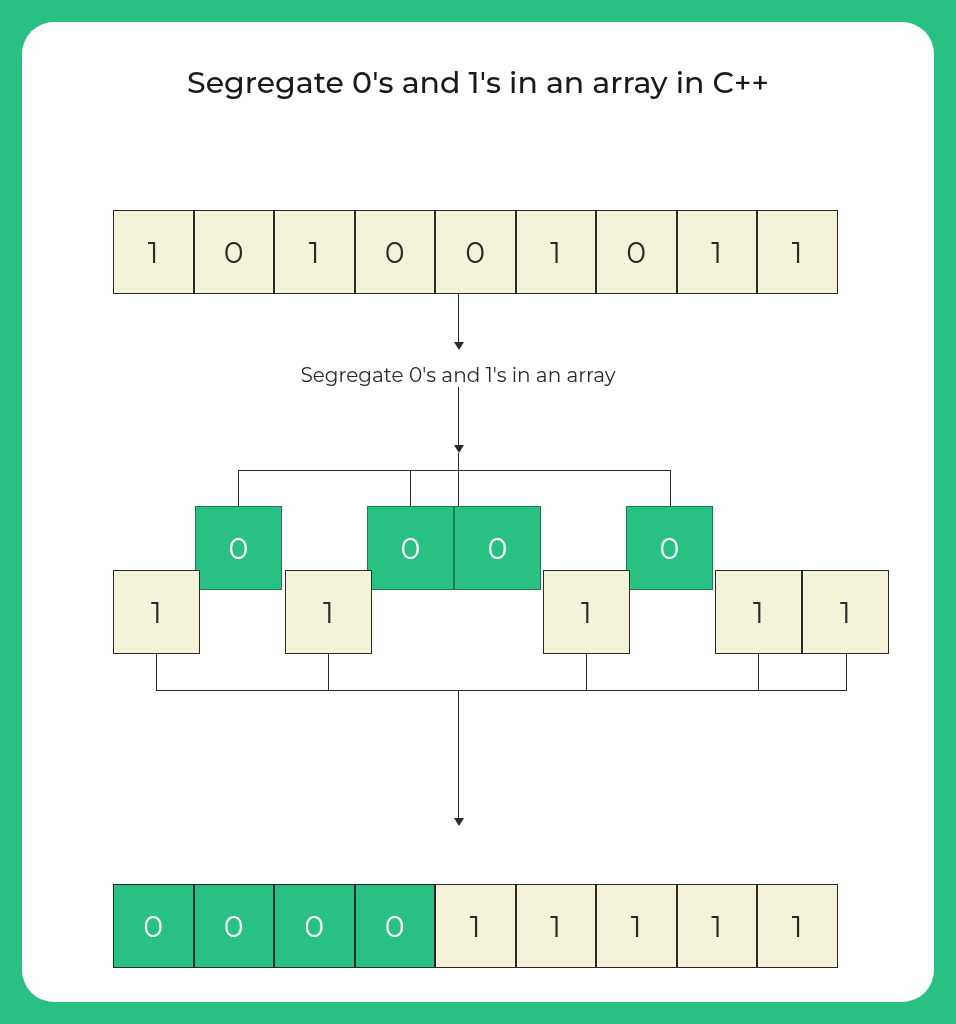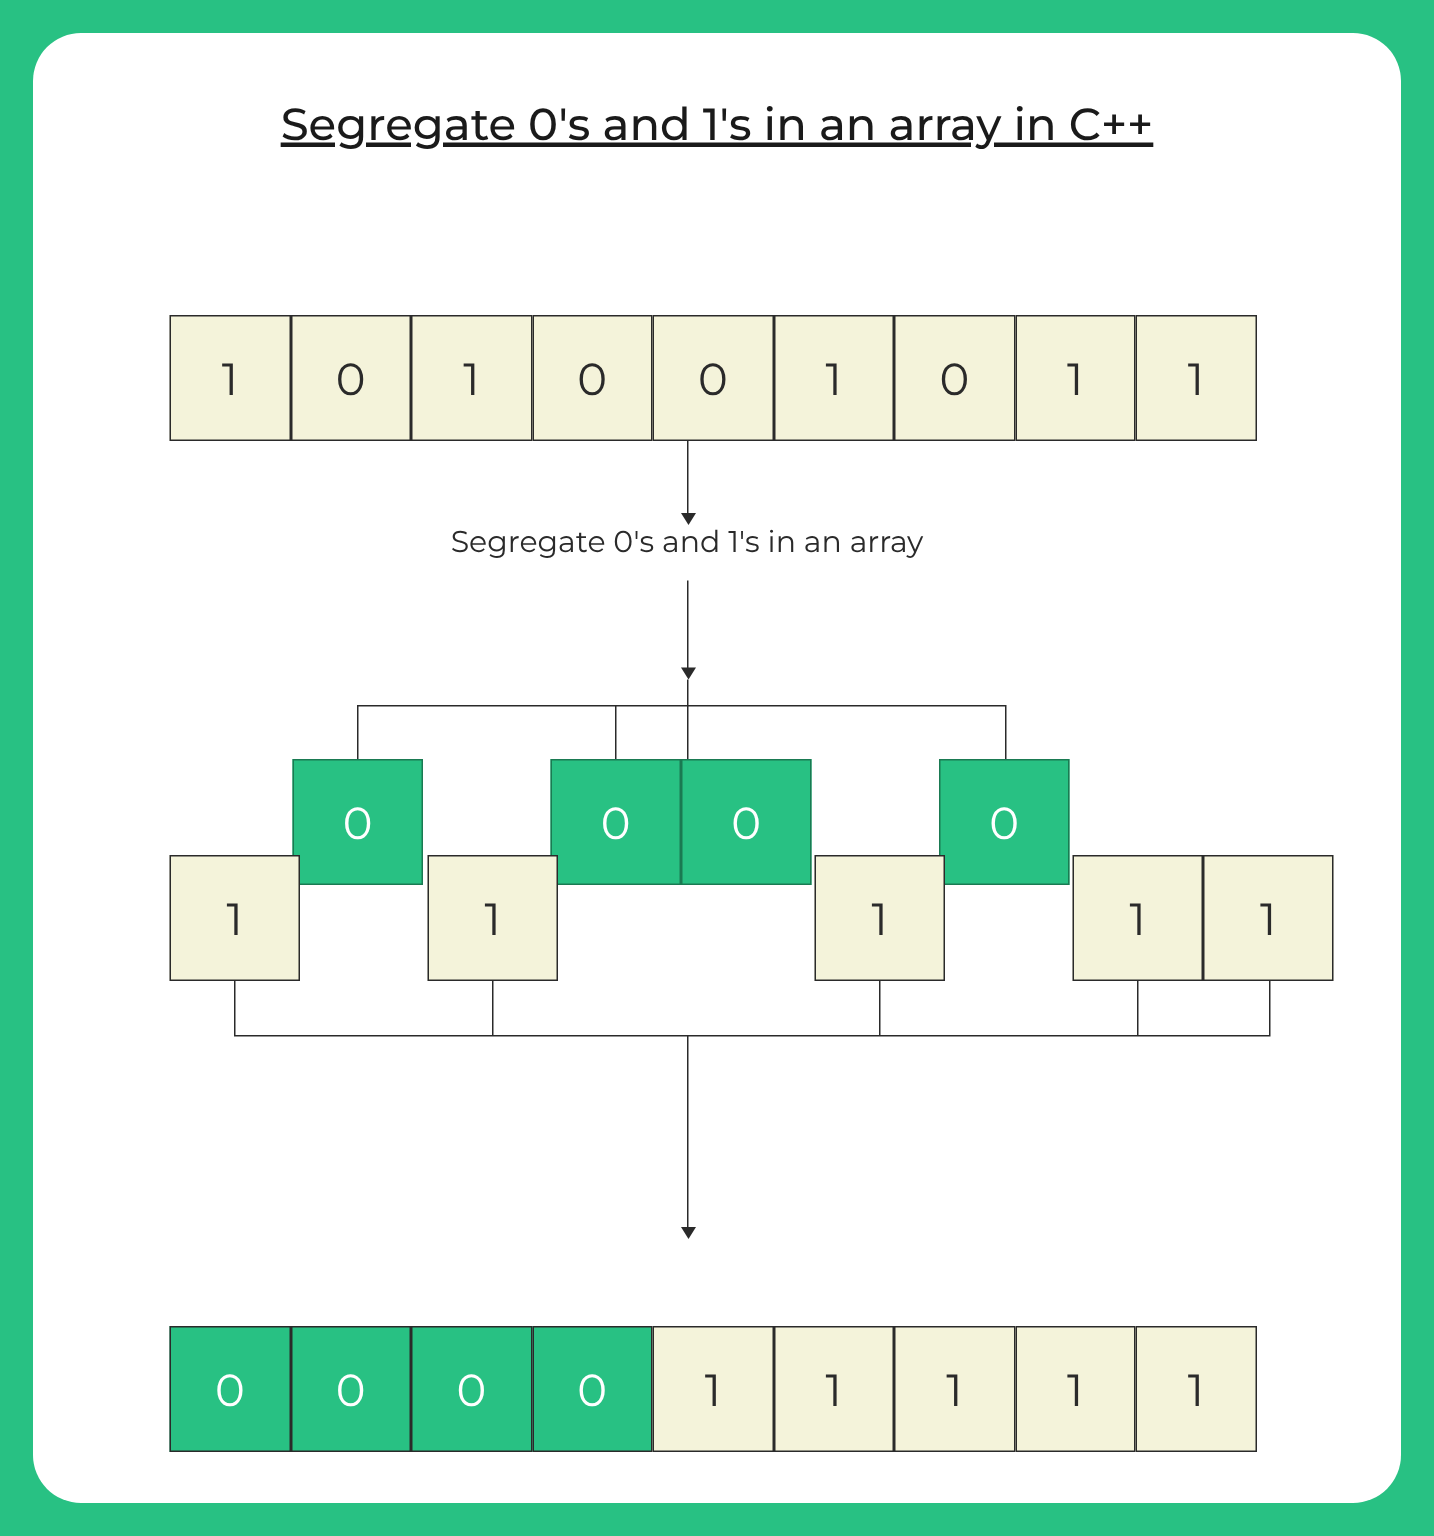--- a/index.html
+++ b/index.html
@@ -18,21 +18,20 @@
   height: 980px;
   border-radius: 32px;
   position: relative;
 }
 .title {
   text-align: center;
   font-size: 30px;
   font-weight: 500;
   color: #1a1a1a;
   padding-top: 42px;
-  text-decoration: underline;
 }
 .row {
   position: absolute;
   display: flex;
 }
 .cell {
   border: 1px solid #2a2a2a;
   display: flex;
   align-items: center;
   justify-content: center;
@@ -90,21 +89,21 @@
     <div class="cell cream">0</div>
     <div class="cell cream">1</div>
     <div class="cell cream">0</div>
     <div class="cell cream">1</div>
     <div class="cell cream">1</div>
   </div>
 
   <div class="arrow-line vline" style="left:436px; top:272px; height:50px;"></div>
   <div class="arrow-head" style="left:431.5px; top:320px;"></div>
 
-  <div class="label" style="left:236px; top:328px;">Segregate 0's and 1's in an array</div>
+  <div class="label" style="left:236px; top:341px;">Segregate 0's and 1's in an array</div>
 
   <div class="arrow-line vline" style="left:436px; top:365px; height:60px;"></div>
   <div class="arrow-head" style="left:431.5px; top:423px;"></div>
 
   <div class="arrow-line hline" style="left:216px; top:448px; width:432px;"></div>
   <div class="arrow-line vline" style="left:216px; top:448px; height:36px;"></div>
   <div class="arrow-line vline" style="left:388px; top:448px; height:36px;"></div>
   <div class="arrow-line vline" style="left:436px; top:431px; height:53px;"></div>
   <div class="arrow-line vline" style="left:648px; top:448px; height:36px;"></div>
 

